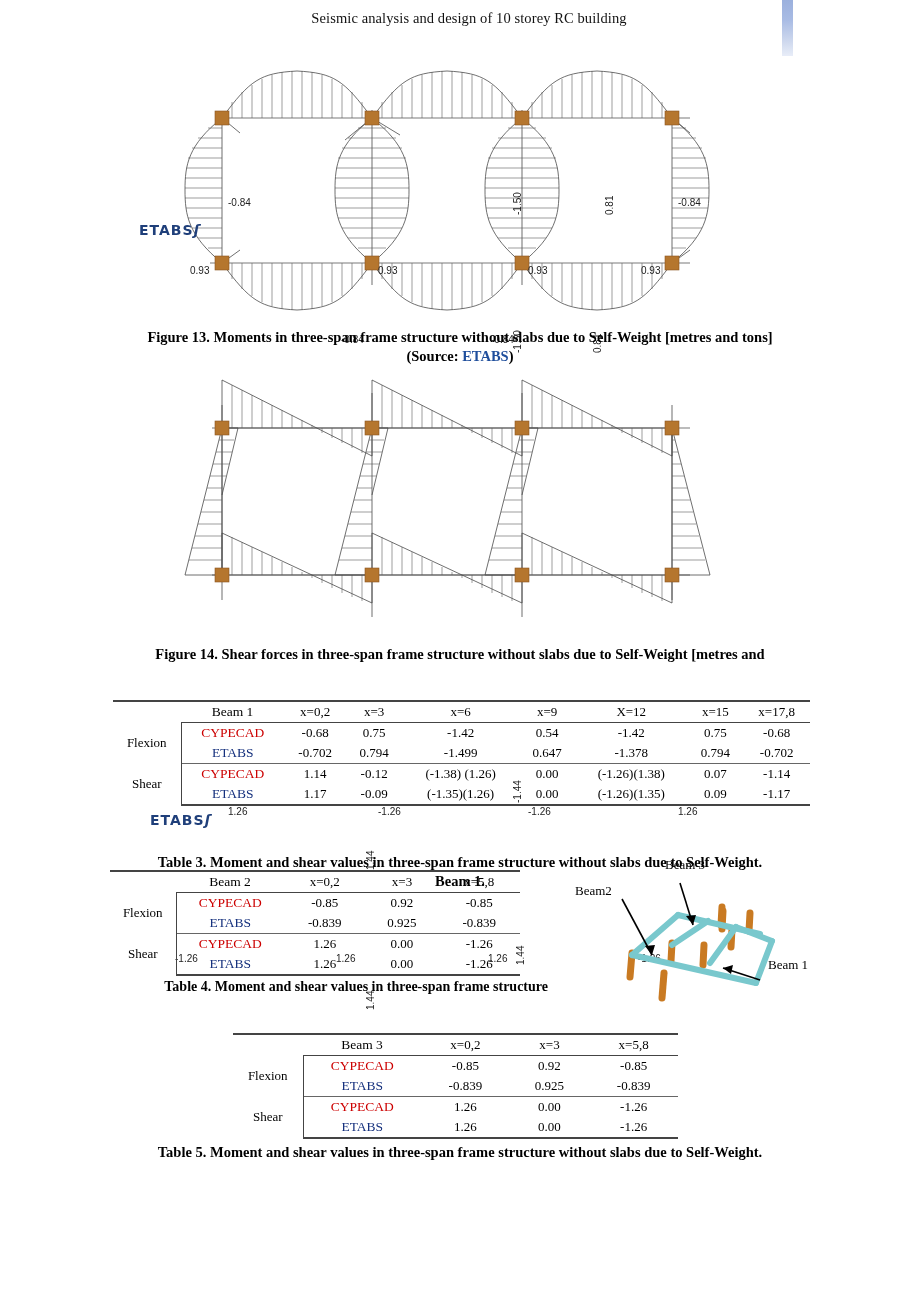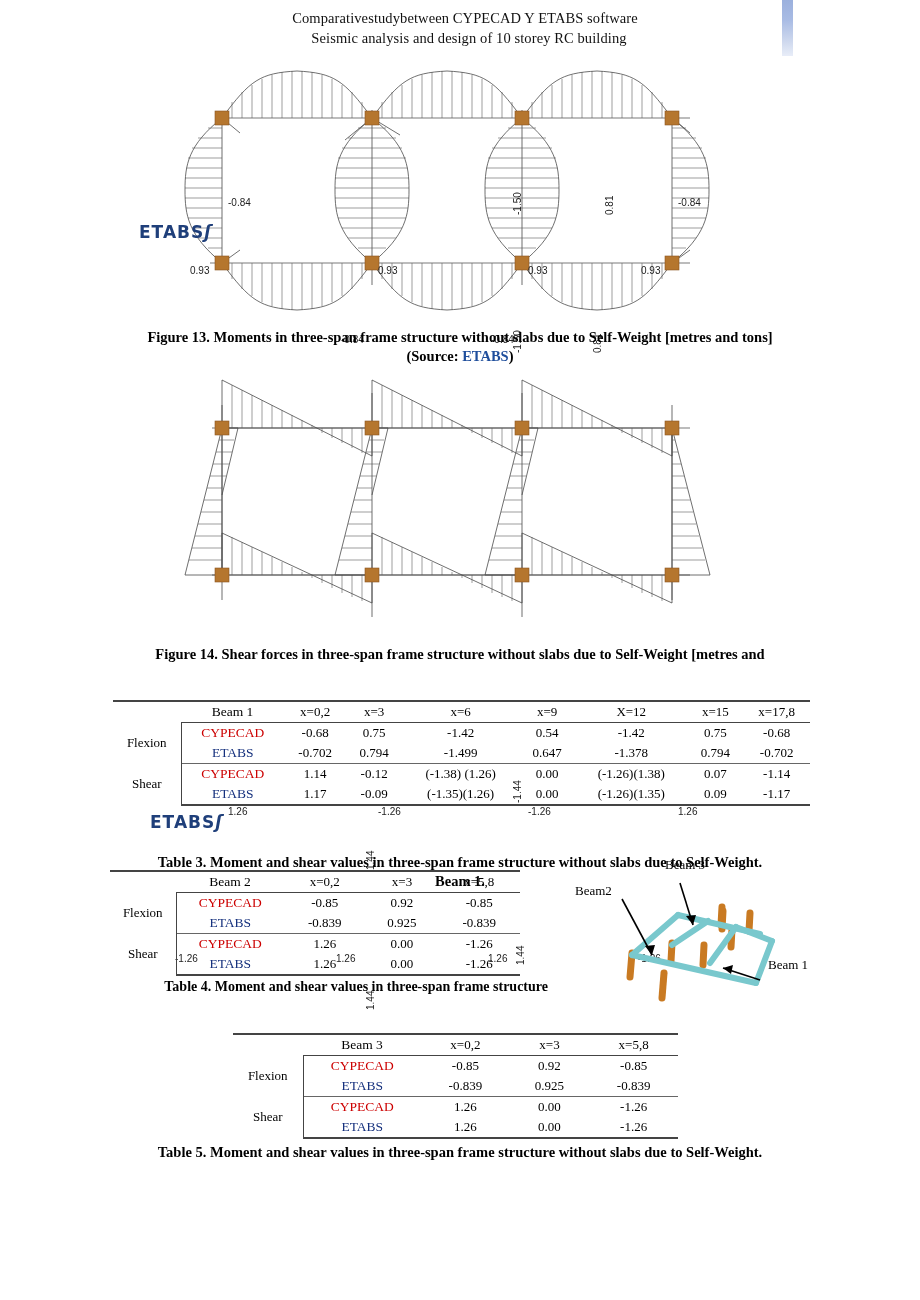--- a/index.html
+++ b/index.html
@@ -43,21 +43,21 @@
   }
 
   
   .figure {
     position: absolute;
   }
   .etabs-logo {
     position: absolute;
     font-family: "DejaVu Sans", sans-serif;
     font-weight: bold;
-    font-size: 17px;
+    font-size: 14px;
     color: #1f3f7a;
     letter-spacing: 1px;
   }
   .etabs-logo .tail {
     font-style: italic;
     font-weight: bold;
   }
 
   
   .caption {
@@ -140,21 +140,20 @@
   svg { display: block; overflow: visible; }
   .diag-line { stroke: #4a4a4a; stroke-width: 0.8; fill: none; }
   .diag-hatch { stroke: #5a5a5a; stroke-width: 0.6; fill: none; }
   .member { stroke: #7a7a7a; stroke-width: 1.1; fill: none; }
   .node { fill: #b5762e; stroke: #8a5520; stroke-width: 0.6; }
 </style>
 </head>
 <body>
 
 <div class="page-header">
-  <div class="hdr-line hdr-line1">Comparativestudybetween CYPECAD Y ETABS software</div>
   <div class="hdr-line hdr-line2">Seismic analysis and design of 10 storey RC building</div>
 </div>
 <div class="hdr-bar"></div>
 
 <div class="figure" id="fig13" style="left:0px; top:85px; width:920px; height:230px;">
 
   <div class="etabs-logo" style="left:139px; top:137px;">
     <span>ETABS</span><span class="tail">ʃ</span>
   </div>
 

